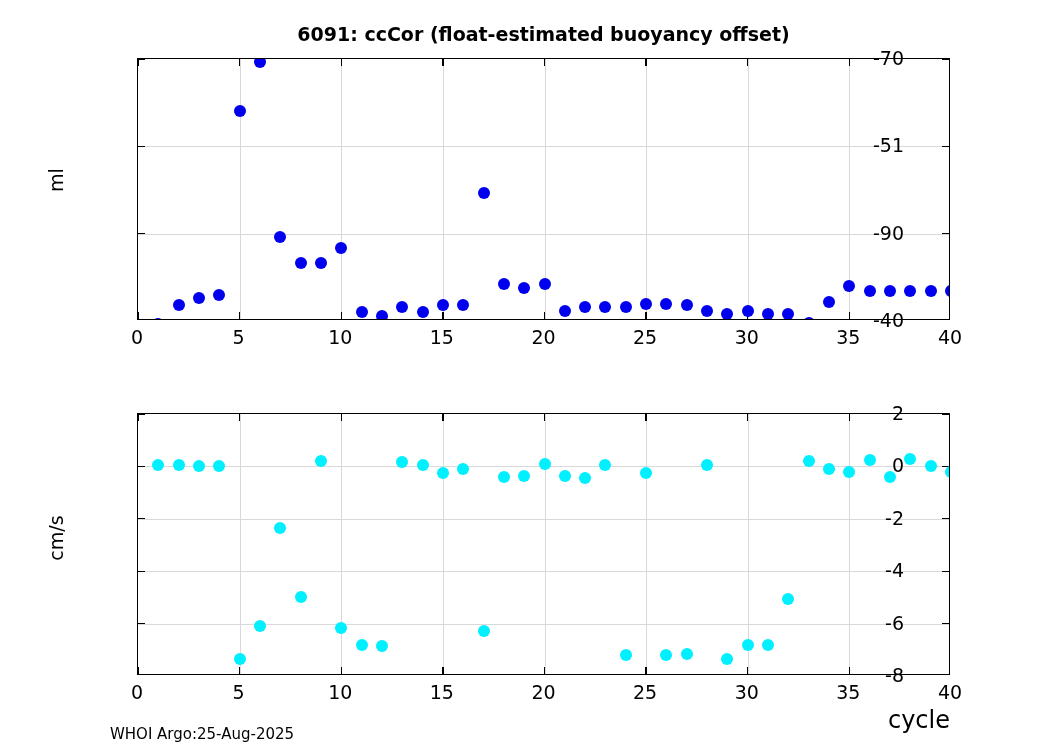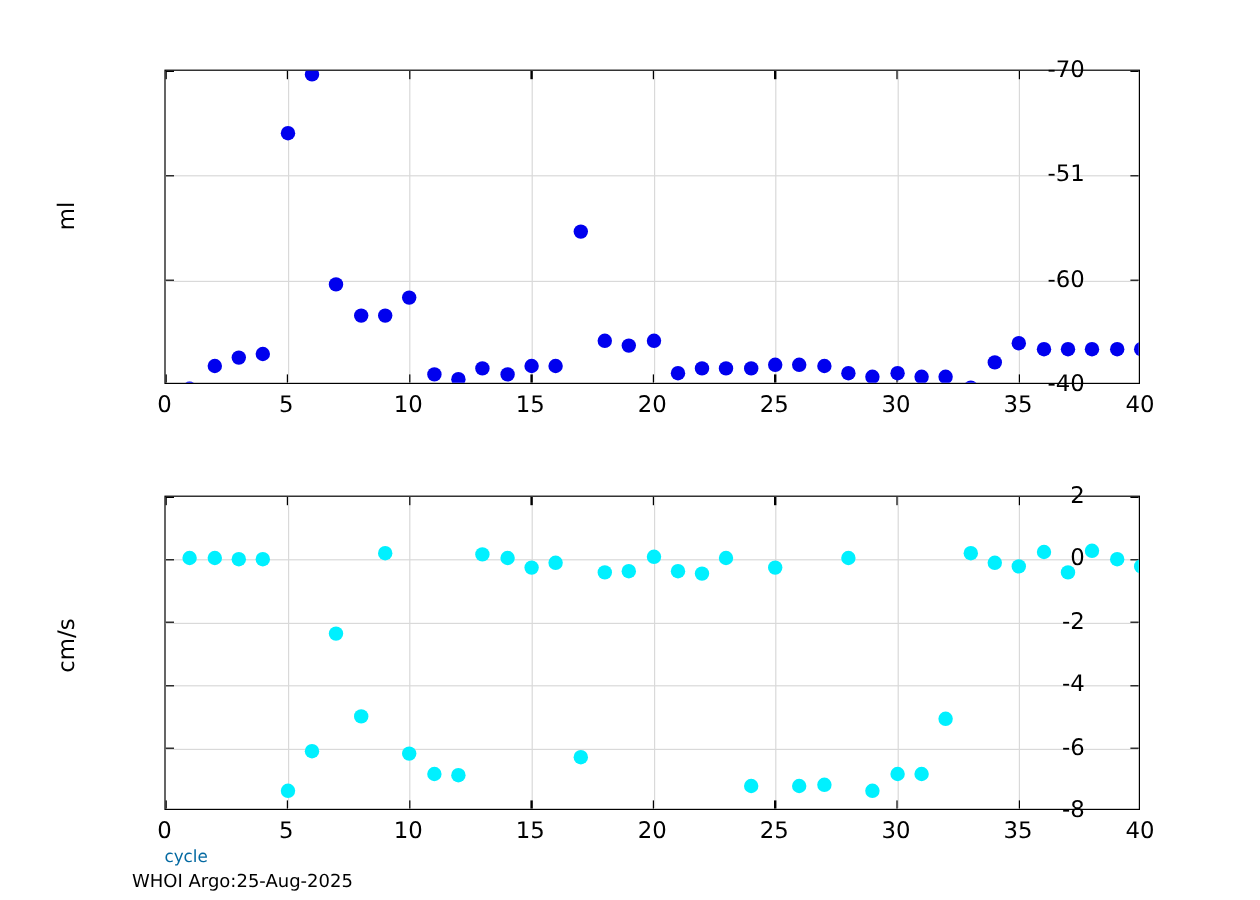--- a/index.html
+++ b/index.html
@@ -129,23 +129,23 @@
   }
   .axis-name-y {
     position: absolute;
     font-size: 19px;
     color: #000000;
     transform-origin: 50% 50%;
     white-space: nowrap;
   }
   .axis-name-x {
     position: absolute;
-    font-size: 14px;
-    color: #0369a1;
-    text-align: left;
+    font-size: 24px;
+    color: #000000;
+    text-align: right;
     white-space: nowrap;
   }
   .footer-note {
     position: absolute;
     left: 110px;
     top: 725px;
     font-size: 15px;
     color: #000000;
     white-space: nowrap;
   }
@@ -159,20 +159,21 @@
     transform: translate(-50%, -50%);
   }
   .marker-cccor { background: #0000ee; }
   .marker-vlast { background: #00f0ff; }
 </style>
 </head>
 <body>
 
 <div class="figure">
 
+  <div class="plot-title" id="title-cccor" style="left:137px; top:23px;">6091: ccCor (float-estimated buoyancy offset)</div>
 
   <div class="axis-name-y" id="yname-cccor" style="left:56px; top:180px; transform: rotate(-90deg) translate(-50%,-50%); transform-origin:0 0;">ml</div>
 
   <div class="panel" id="panel-cccor">
     <div class="plot-box">
         <div class="tick-y" style="top: -0.7px;"></div>
         <div class="tick-y-right" style="top: -0.7px;"></div>
         <div class="gridline-h" style="top: 87.3333px;"></div>
         <div class="tick-y" style="top: 86.6333px;"></div>
         <div class="tick-y-right" style="top: 86.6333px;"></div>
@@ -329,21 +330,21 @@
         <div class="marker marker-vlast" style="left: 813px; top: 57.64px;"></div>
       </div>
   </div>
 
   <div class="axis-name-x" id="xname-vlast" style="left:137px; top:706px; width:813px;">cycle</div>
 
   <div class="footer-note">WHOI Argo:25-Aug-2025</div>
 
 <div class="ylabel-tick" style="top: 58px;">-70</div>
     <div class="ylabel-tick" style="top: 145.333px;">-51</div>
-    <div class="ylabel-tick" style="top: 232.667px;">-60</div>
+    <div class="ylabel-tick" style="top: 232.667px;">-90</div>
     <div class="ylabel-tick" style="top: 320px;">-40</div>
     <div class="xlabel-tick" style="left: 137px; top: 326px;">0</div>
     <div class="xlabel-tick" style="left: 238.625px; top: 326px;">5</div>
     <div class="xlabel-tick" style="left: 340.25px; top: 326px;">10</div>
     <div class="xlabel-tick" style="left: 441.875px; top: 326px;">15</div>
     <div class="xlabel-tick" style="left: 543.5px; top: 326px;">20</div>
     <div class="xlabel-tick" style="left: 645.125px; top: 326px;">25</div>
     <div class="xlabel-tick" style="left: 746.75px; top: 326px;">30</div>
     <div class="xlabel-tick" style="left: 848.375px; top: 326px;">35</div>
     <div class="xlabel-tick" style="left: 950px; top: 326px;">40</div>

